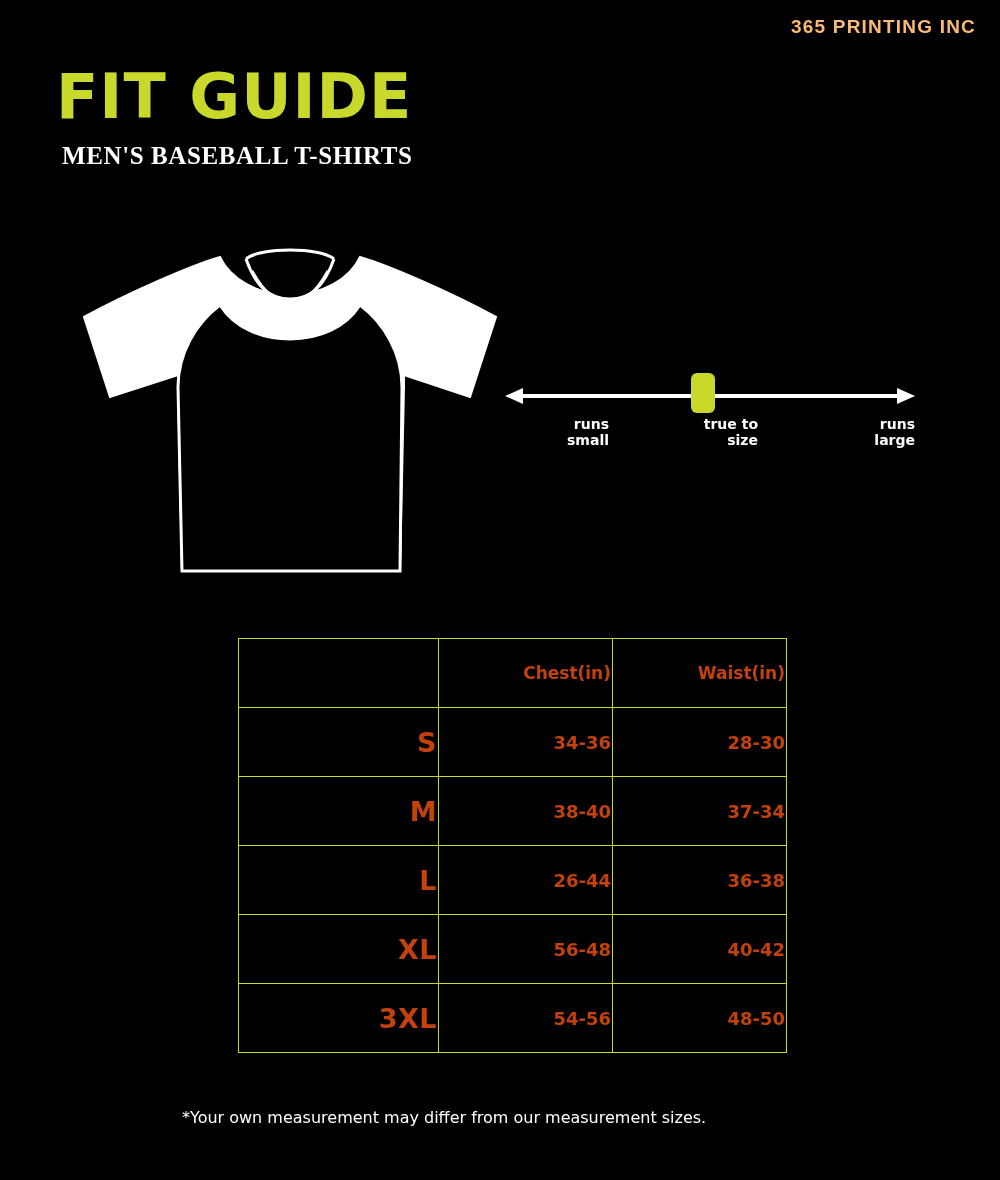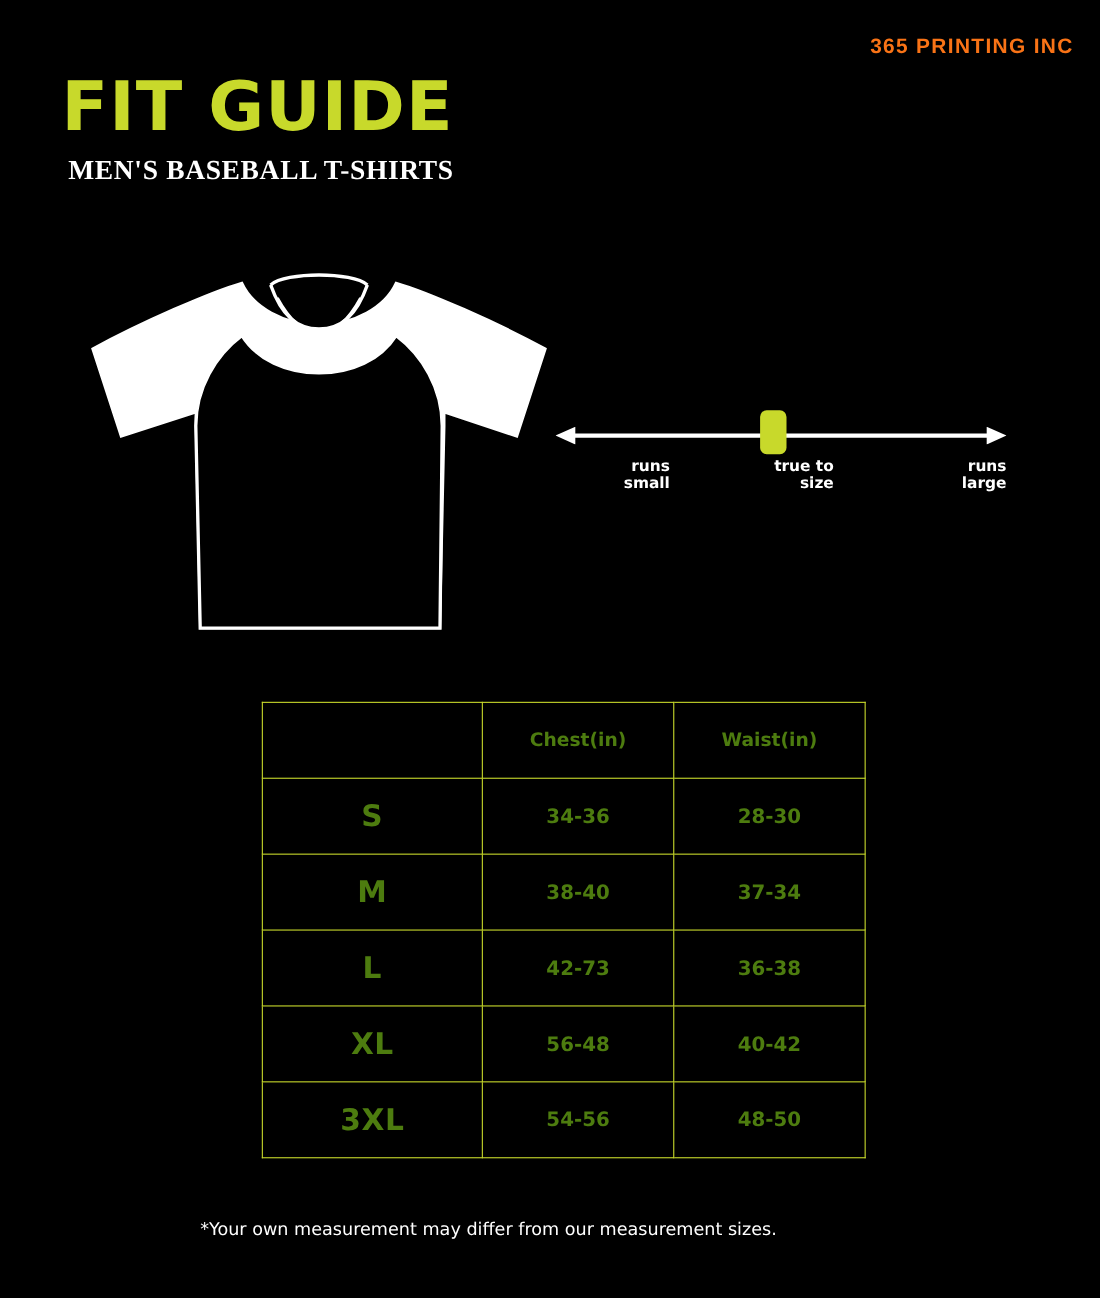--- a/index.html
+++ b/index.html
@@ -11,26 +11,26 @@
     width: 1000px;
     height: 1180px;
     position: relative;
     font-family: "Liberation Sans", sans-serif;
     color: #ffffff;
     overflow: hidden;
   }
 
   .brand {
     position: absolute;
-    top: 32px;
+    top: 16px;
     right: 24px;
     font-size: 19px;
     font-weight: bold;
     letter-spacing: 1.2px;
-    color: #f97316;
+    color: #fdba74;
   }
 
   .title {
     position: absolute;
     left: 56px;
     top: 66px;
     font-size: 62px;
     line-height: 62px;
     font-weight: bold;
     letter-spacing: 1px;
@@ -101,23 +101,23 @@
     position: absolute;
     left: 238px;
     top: 638px;
     width: 548px;
     border-collapse: collapse;
     table-layout: fixed;
   }
   .size-table td, .size-table th {
     border: 1px solid #c8d92b;
     height: 66px;
-    text-align: center;
+    text-align: right;
     vertical-align: middle;
-    color: #4d7c0f;
+    color: #c2410c;
     font-family: "DejaVu Sans", sans-serif;
   }
   .size-table col.c1 { width: 200px; }
   .size-table col.c2 { width: 174px; }
   .size-table col.c3 { width: 174px; }
 
   .size-table thead th {
     font-size: 17px;
     font-weight: bold;
   }
@@ -205,21 +205,21 @@
       <td class="val-cell">34-36</td>
       <td class="val-cell">28-30</td>
     </tr>
     <tr>
       <td class="size-cell">M</td>
       <td class="val-cell">38-40</td>
       <td class="val-cell">37-34</td>
     </tr>
     <tr>
       <td class="size-cell">L</td>
-      <td class="val-cell">42-73</td>
+      <td class="val-cell">26-44</td>
       <td class="val-cell">36-38</td>
     </tr>
     <tr>
       <td class="size-cell">XL</td>
       <td class="val-cell">56-48</td>
       <td class="val-cell">40-42</td>
     </tr>
     <tr>
       <td class="size-cell">3XL</td>
       <td class="val-cell">54-56</td>

